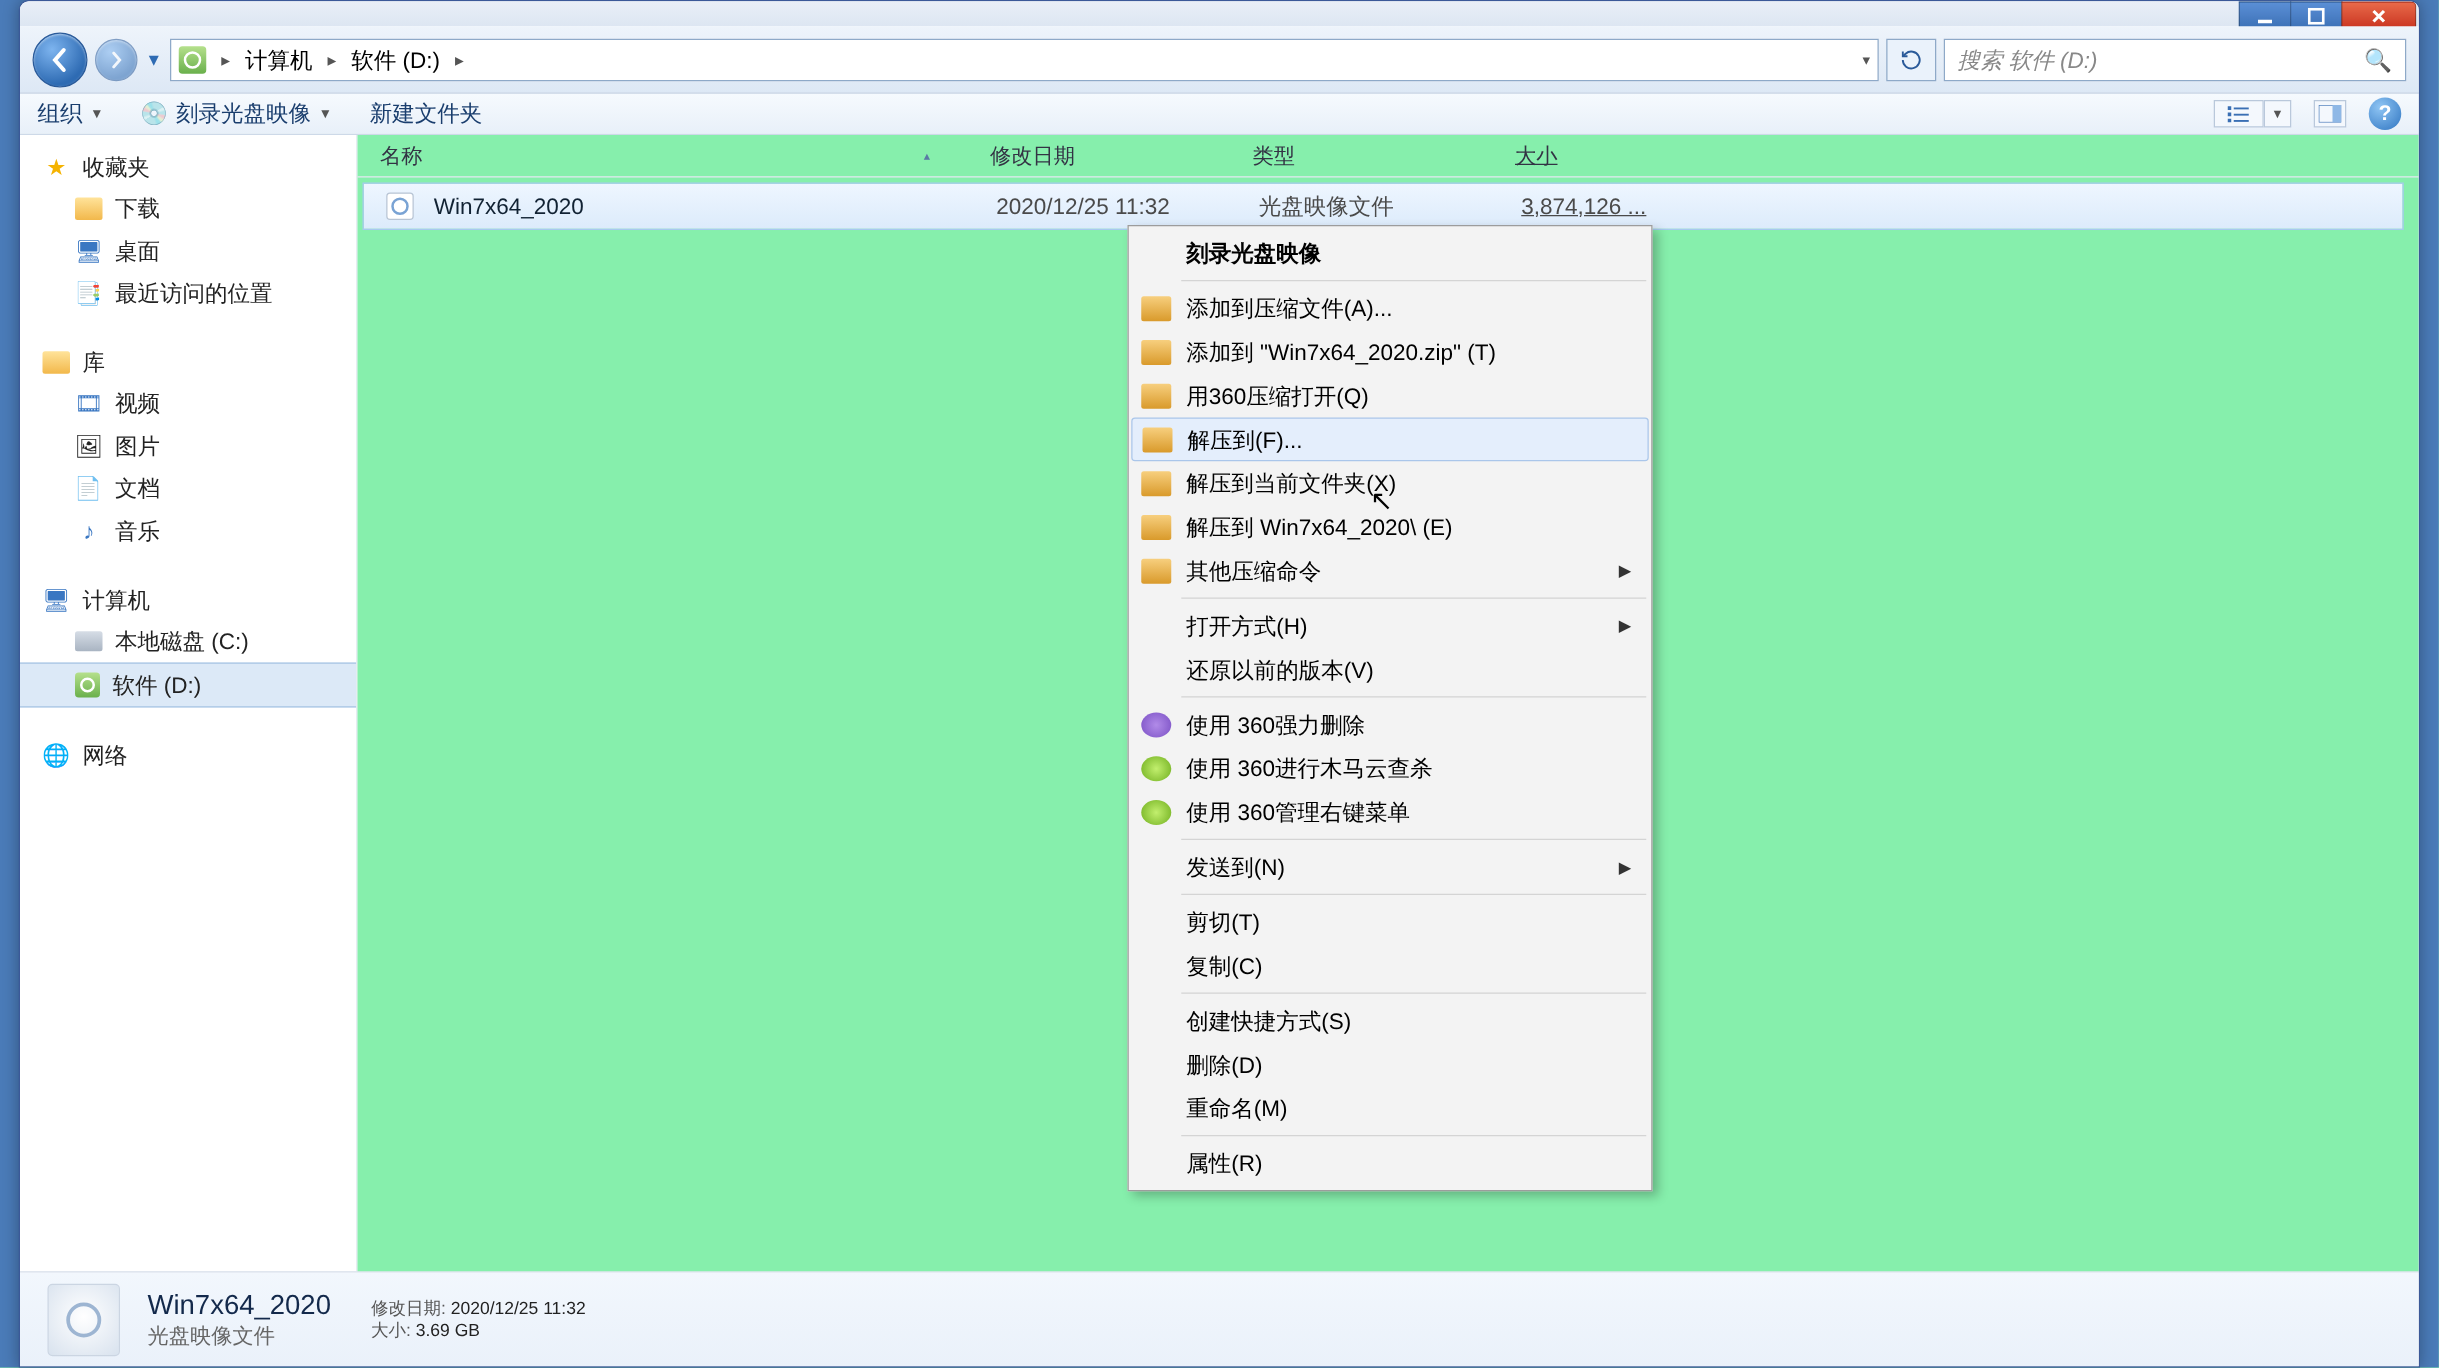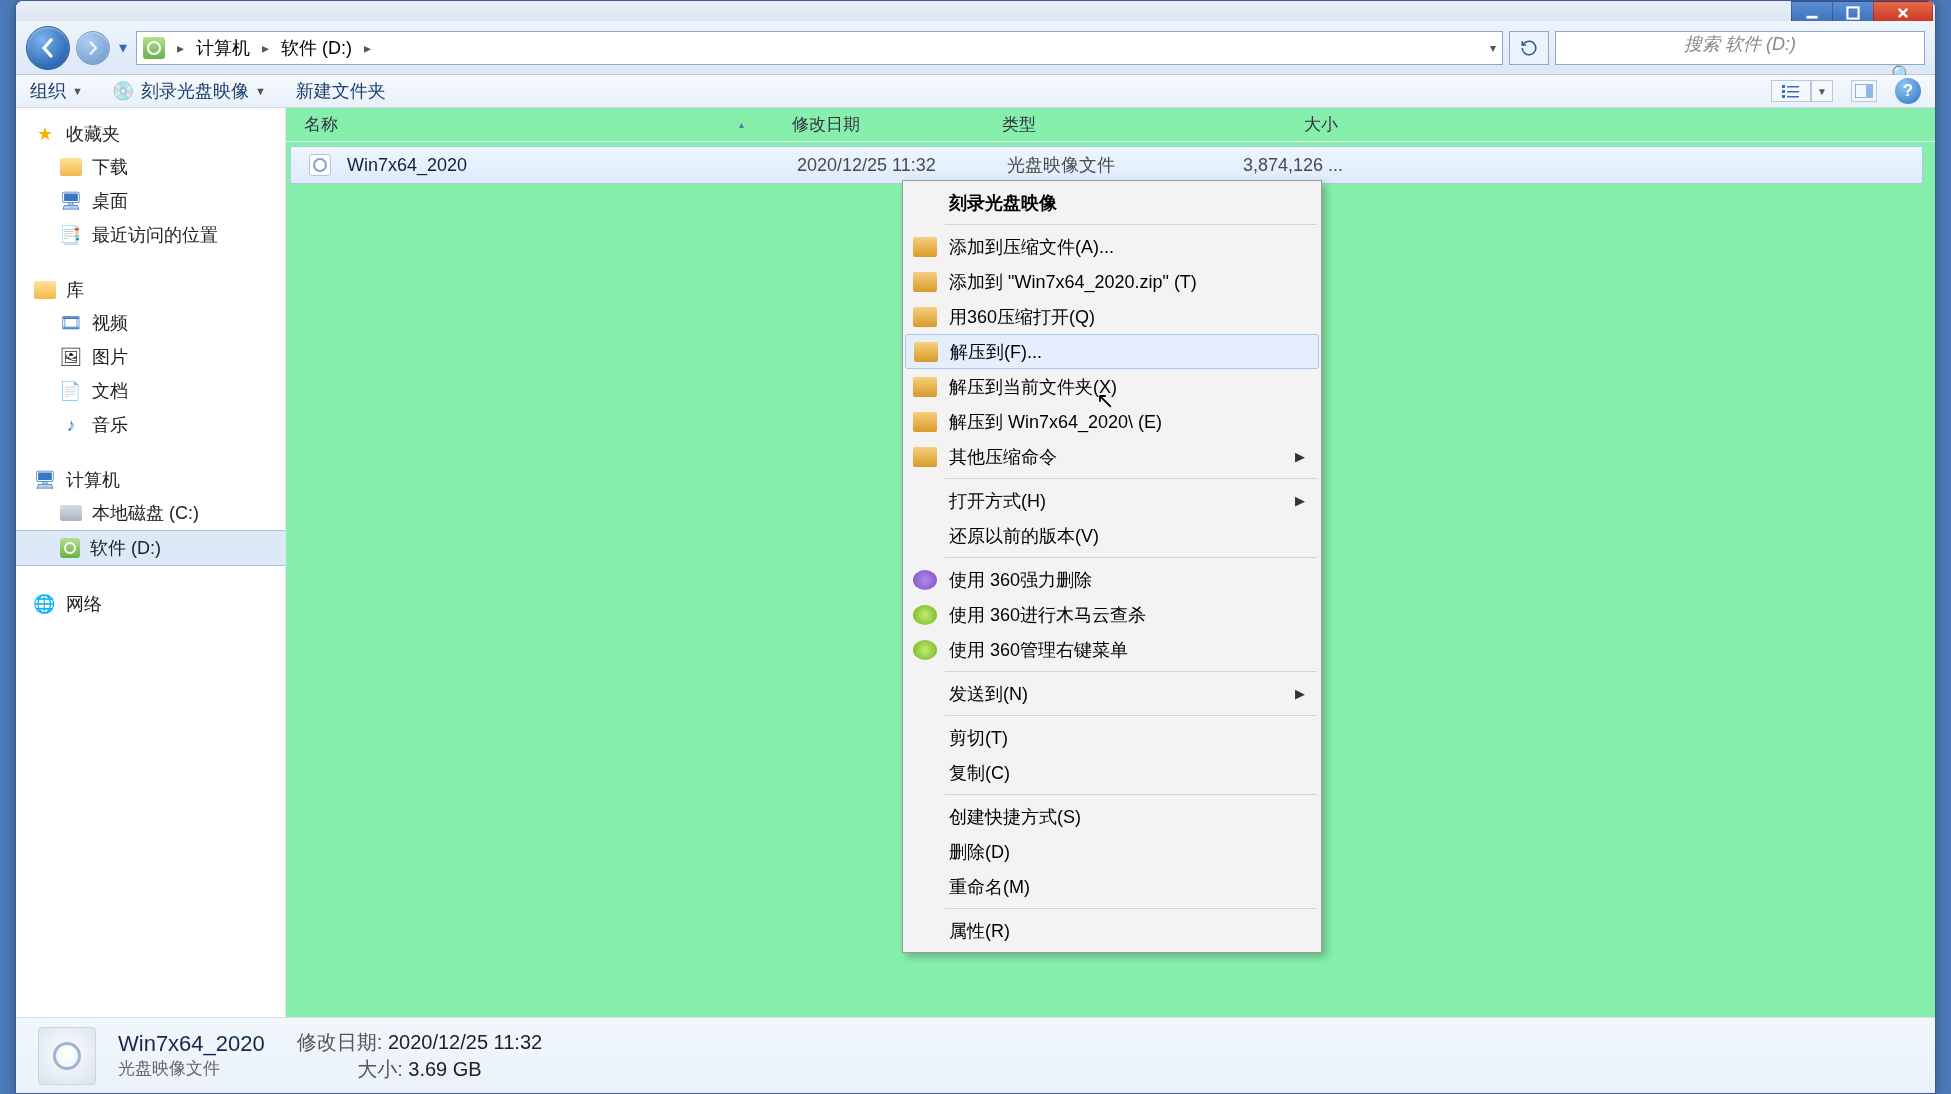--- a/index.html
+++ b/index.html
@@ -49,21 +49,21 @@
     .addr-icon::after{content:"";position:absolute;inset:4px;border:2px solid #fff;border-radius:50%;}
     .addr-sep { color:#555; margin:0 4px; font-size:14px;}
     .addr-drop { margin-left:auto; color:#555; font-size:12px;}
     .refresh-btn {
       width:40px; height:34px; border:1px solid #8ea9c8; background:#eaf2fb;
       display:flex; align-items:center; justify-content:center; color:#2a5a99;
     }
     .searchbox {
       width:370px; height:34px; border:1px solid #8ea9c8; background:#fff;
       display:flex; align-items:center; padding:0 10px; color:#888; font-style:italic;
-      font-size:18px; gap:8px;flex-direction:column;
+      font-size:18px; gap:8px;
     }
     .searchbox .mag { margin-left:auto; color:#3a6fb4; font-style:normal;}
 
     
     .toolbar {
       height:28px; background:linear-gradient(#f6fafe,#e8f0f9);
       border-bottom:1px solid #cdd9e8; display:flex; align-items:center; padding:16px 14px; gap:30px;
       font-size:18px; color:#1a3e6e;
     }
     .tb-item { display:flex; align-items:center; gap:6px; cursor:default;}
@@ -88,21 +88,21 @@
     .ico-drive{width:22px;height:16px;background:linear-gradient(#d6dde6,#a9b4c2);border-radius:2px;position:relative;}
 
     
     .main { flex:1; background:#86efac; position:relative; display:flex; flex-direction:column;}
     .cols {
       height:34px; border-bottom:1px solid #e4e9f1; display:flex; align-items:center;
       font-size:17px; color:#334; padding-left:18px;
     }
     .col-name{width:460px; display:flex; align-items:center; gap:6px;}
     .sort-ind{font-size:10px;color:#5a7aa5; margin-left:auto; margin-right:20px;}
-    .col-date{width:210px;margin-left:28px;} .col-type{width:210px;} .col-size{width:140px; text-align:right; padding-right:14px;}
+    .col-date{width:210px;margin-left:28px;} .col-type{width:210px;} .col-size{width:140px; padding-right:14px;text-decoration:underline;}
     .filerow {
       height:38px; display:flex; align-items:center; padding-left:18px;
       background:linear-gradient(#eef6ff,#dcebfb); border:1px solid #a7c9ef; margin:4px 12px 0 4px;
       font-size:18px; color:#123;
     }
     .filerow .col-date,.filerow .col-type,.filerow .col-size{color:#4a4a4a;}
     .file-ico{width:22px;height:22px;background:#fff;border:1px solid #b8c4d4;border-radius:3px;margin-right:10px;display:flex;align-items:center;justify-content:center;}
     .file-ico::after{content:"";width:10px;height:10px;border:2px solid #7aa3d4;border-radius:50%;}
 
     
@@ -130,21 +130,21 @@
 
     
     .details {
       height:76px; border-top:1px solid #d6deea; background:linear-gradient(#f2f7fd,#eaf1fa);
       display:flex; align-items:center; padding:0 22px; gap:22px; font-size:18px;
     }
     .det-thumb{width:58px;height:58px;border:1px solid #cbd5e2;border-radius:4px;background:radial-gradient(circle at 50% 45%,#fff,#d8e2ee);position:relative;}
     .det-thumb::after{content:"";position:absolute;inset:14px;border:3px solid #9db5d2;border-radius:50%;}
     .det-title{font-size:22px;color:#13294b;}
     .det-sub{color:#666;font-size:17px;}
-    .det-kv{color:#555;font-size:20px;text-align:center;}
+    .det-kv{color:#555;font-size:14px;}
     .det-kv b{color:#222;font-weight:400;}
   </style>
 </head>
 <body>
 
 <div class="window">
 
   <div class="titlebar">
     <div class="win-btns">
       <div class="win-btn win-min">

